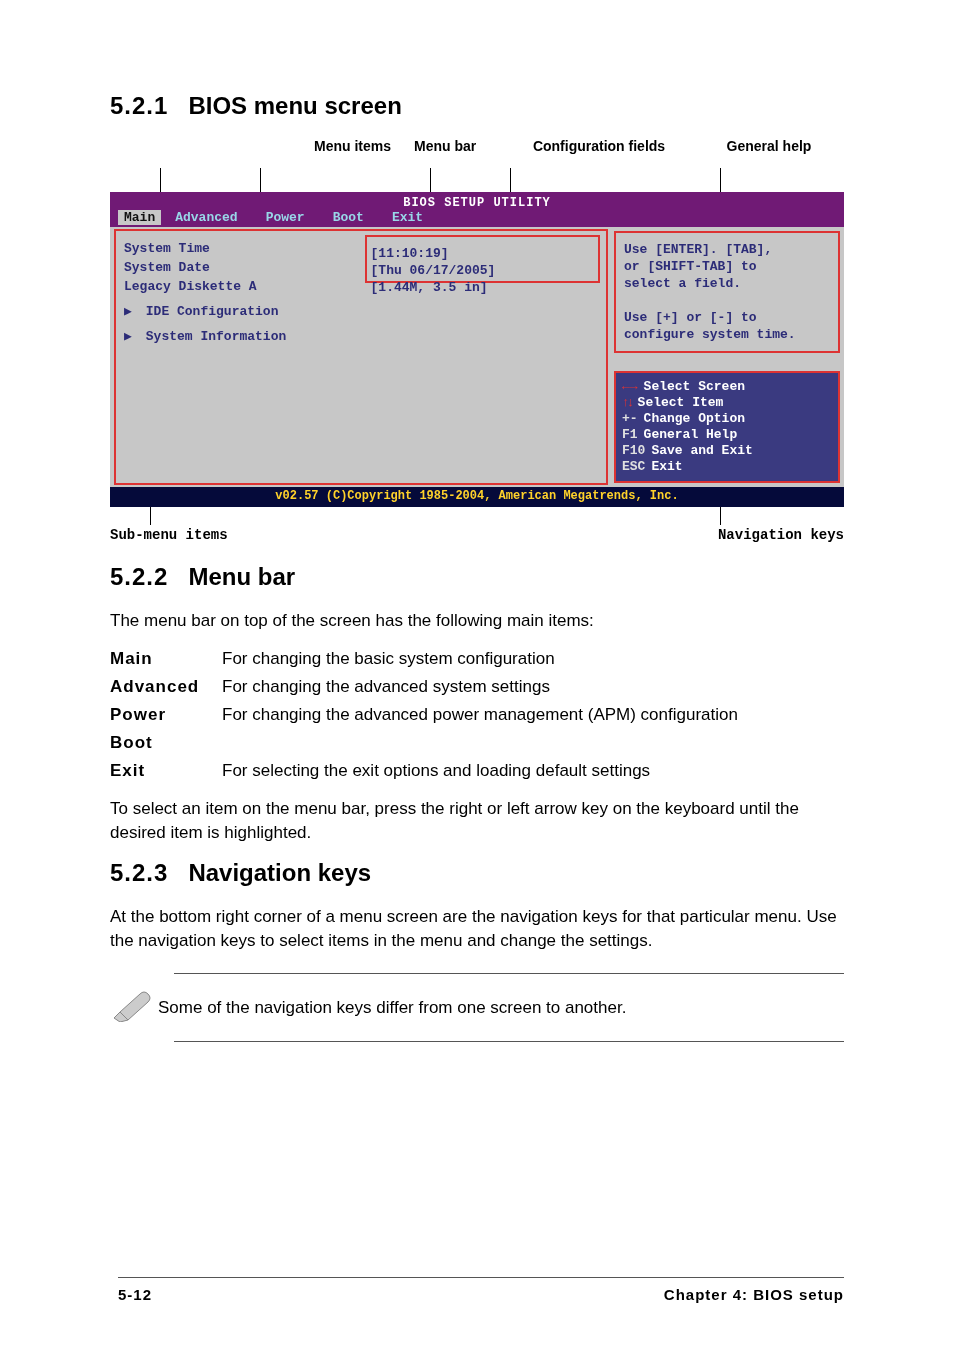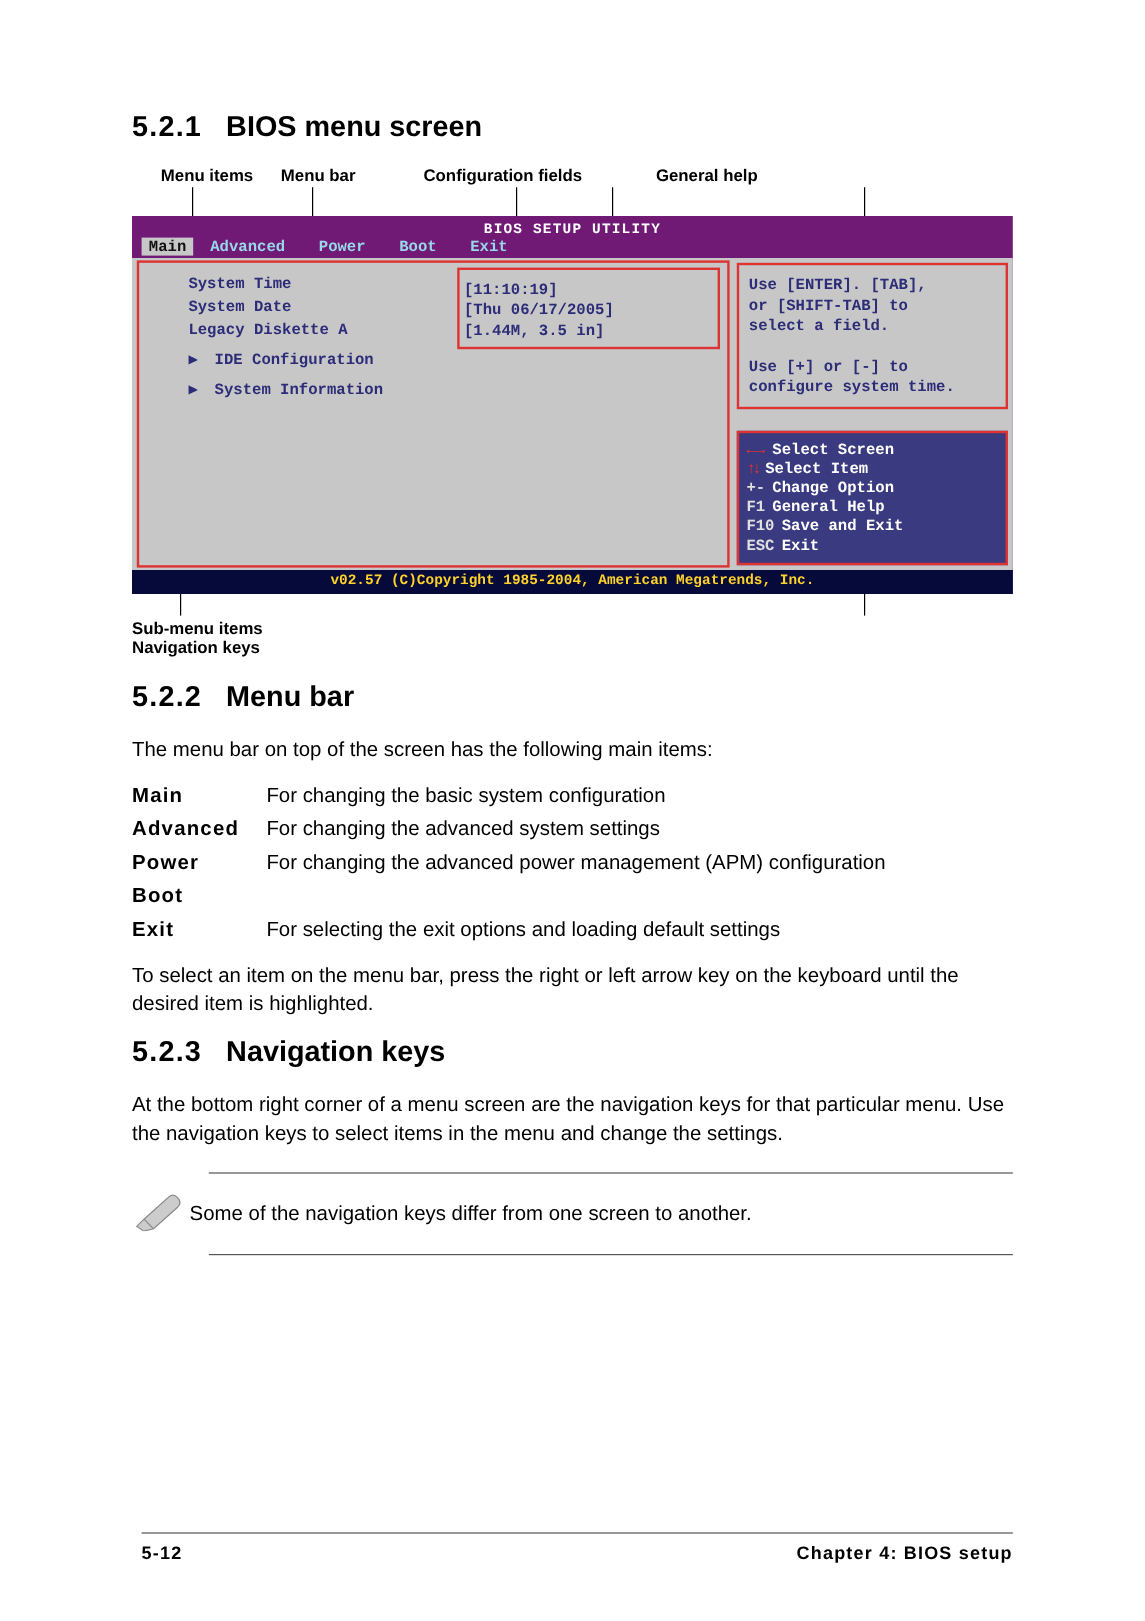--- a/index.html
+++ b/index.html
@@ -18,35 +18,34 @@
   }
   .heading {
     font-size: 24px;
     font-weight: 700;
     margin: 4px 0 18px 0;
     font-family: "Trebuchet MS", Arial, sans-serif;
   }
   .heading .num { letter-spacing: 1px; }
   .callout-row {
     display: flex;
-    justify-content: flex-start;
+    justify-content: flex-end;
     font-size: 14px;
     font-weight: 700;
-    margin-bottom: 2px;
+    margin-bottom: 14px;
     font-family: "Trebuchet MS", Arial, sans-serif;
     padding-left: 24px;
   }
   .callout-bottom {
     display: flex;
     justify-content: space-between;
     font-size: 14px;
     font-weight: 700;
     margin-top: 2px;
-    font-family: Liberation Sans, sans-serif;
-    flex-direction: column;
+    font-family: Liberation Mono, monospace;
   }
   .lines {
     position: relative;
     height: 24px;
   }
   .vline {
     position: absolute;
     width: 1px;
     background: #000;
   }
@@ -83,35 +82,34 @@
   .bios-body {
     display: flex;
     background: #c7c7c7;
   }
   .bios-left {
     flex: 1;
     display: flex;
     border: 2px solid #d33;
     margin: 2px 6px 2px 4px;
     min-height: 240px;
-    padding-left: 33px;
   }
   .bios-left-col1 {
     flex: 1.05;
     color: #2c2c78;
     padding: 8px 6px 8px 8px;
     line-height: 19px;
   }
   .bios-left-col2 {
     flex: 1;
     color: #2c2c78;
     padding: 8px 6px 8px 4px;
     border: 2px solid #d33;
     margin: 4px 6px 4px 2px;
-    height: 68px;
+    height: 48px;
     box-sizing: border-box;
     line-height: 17px;
   }
   .tri {
     color: #2c2c78;
     display: inline-block;
     width: 14px;
   }
   .bios-right {
     width: 226px;

